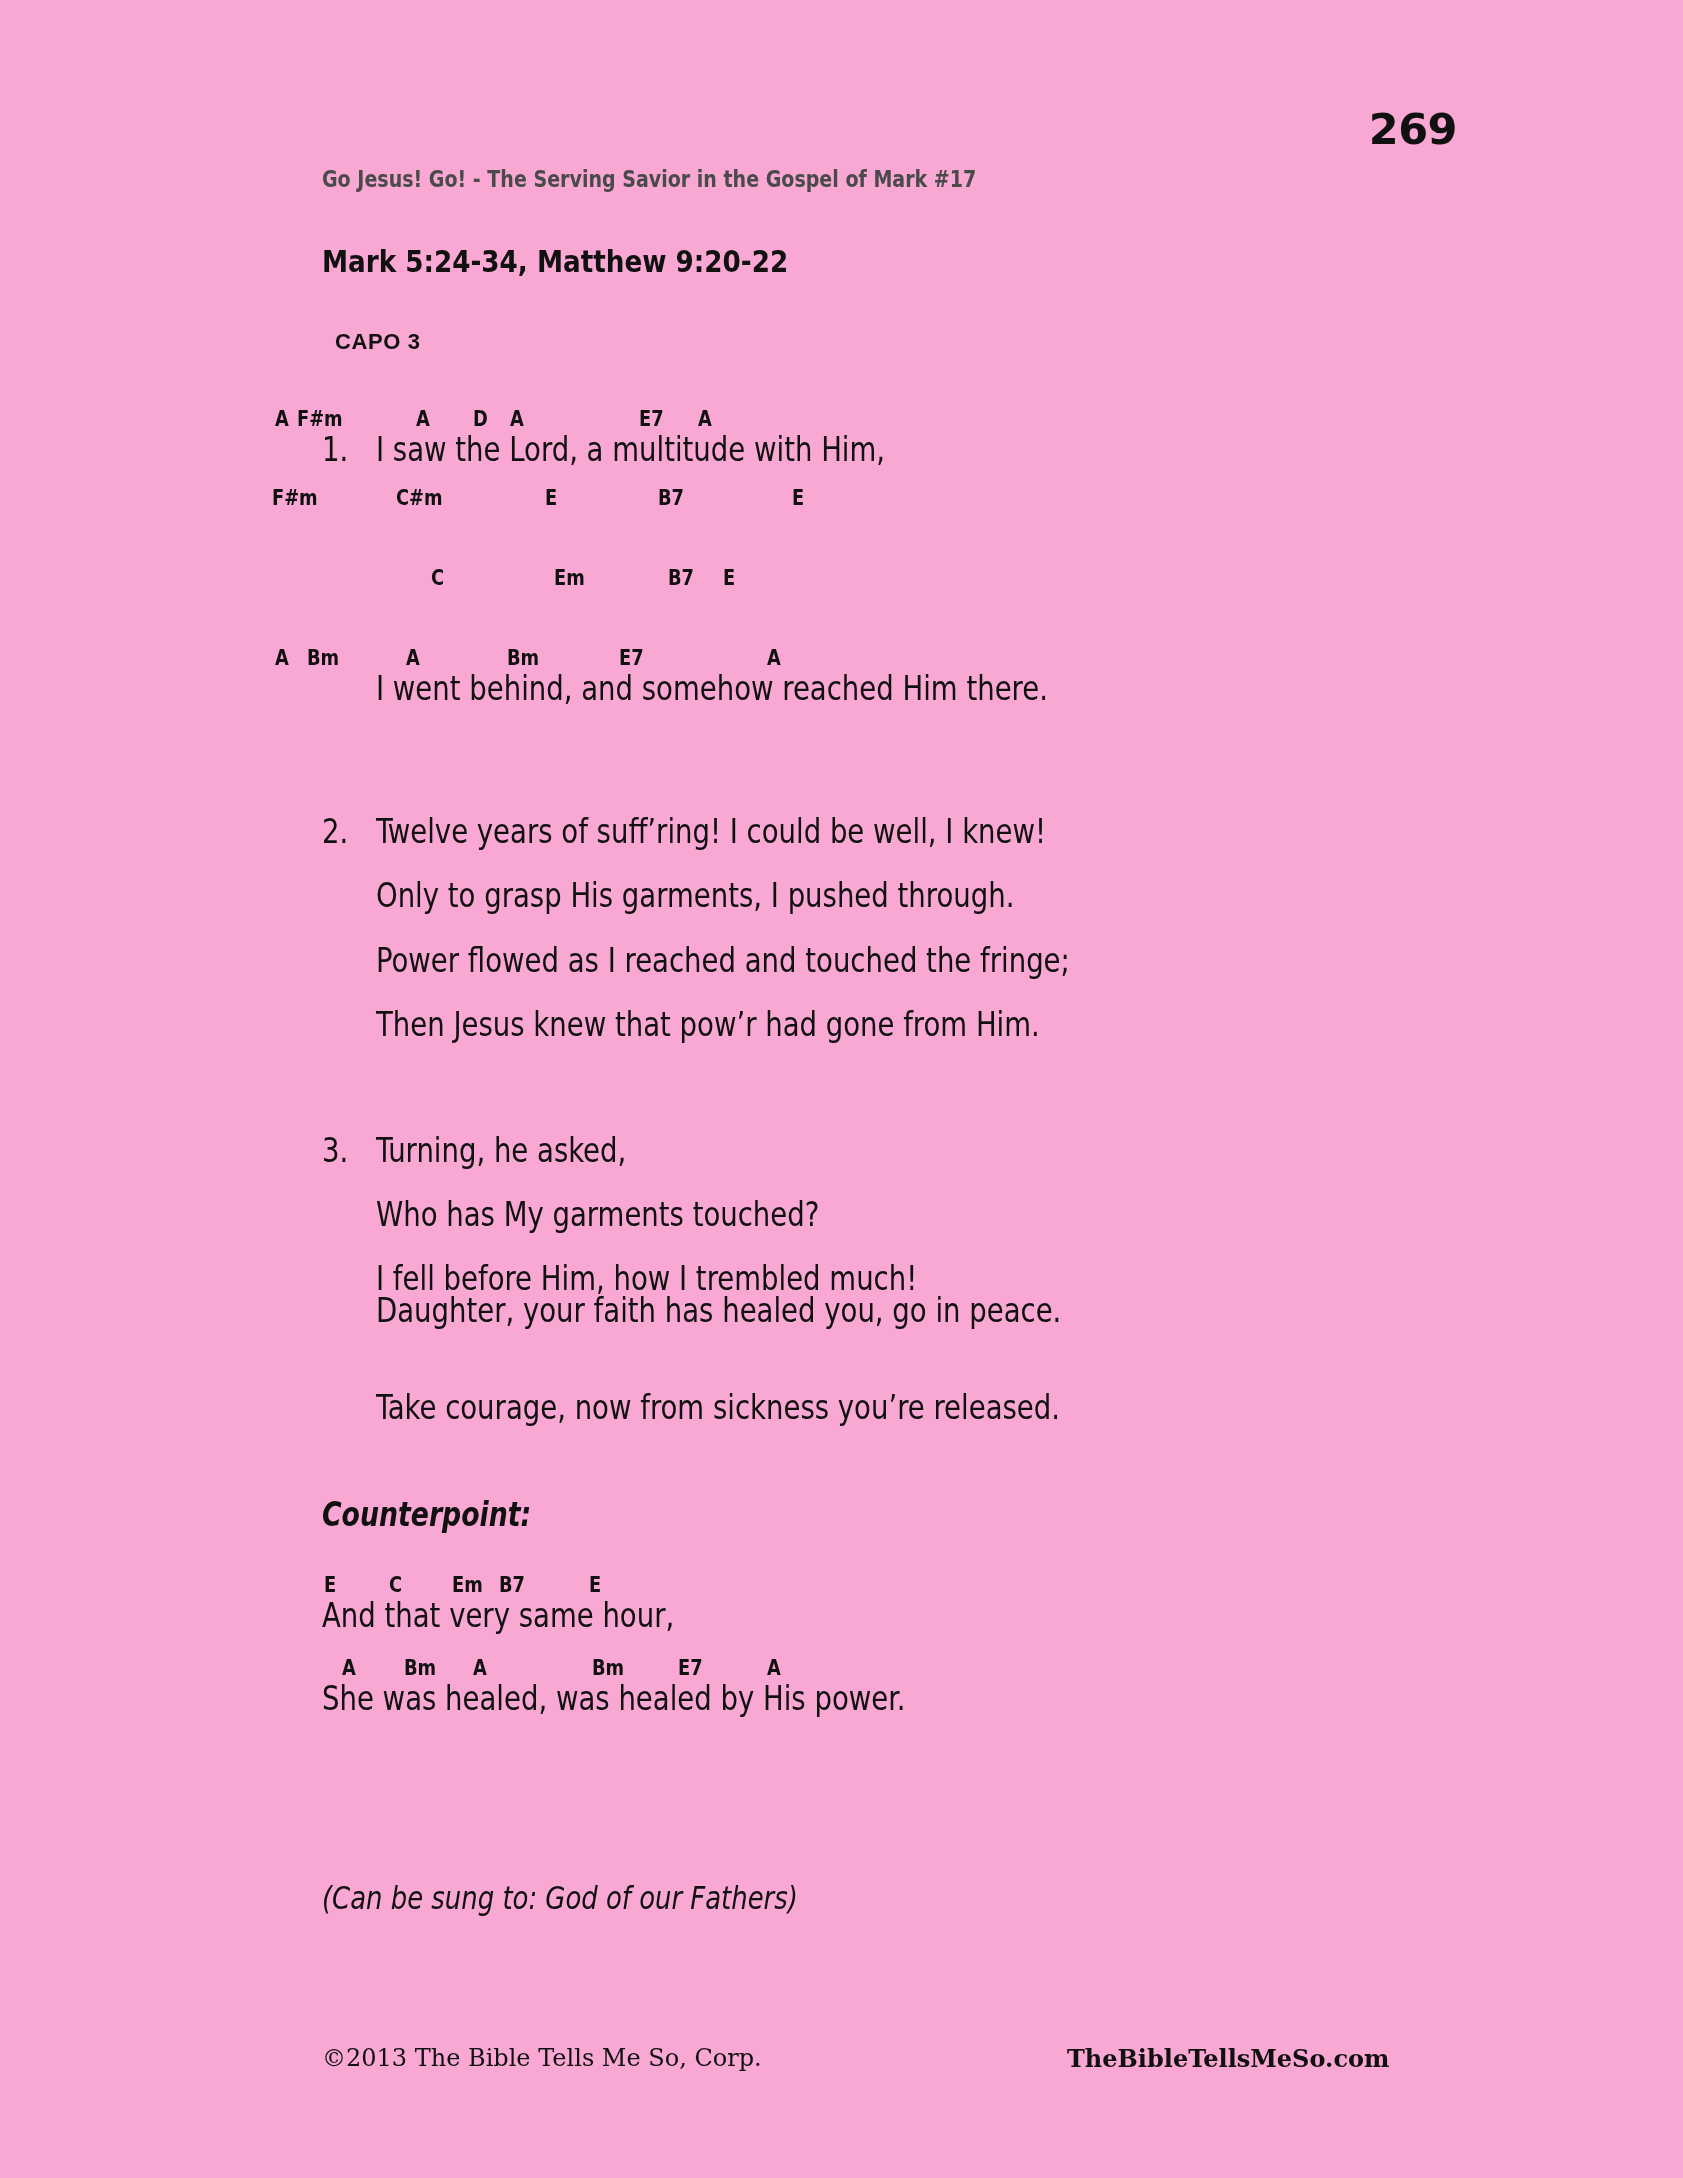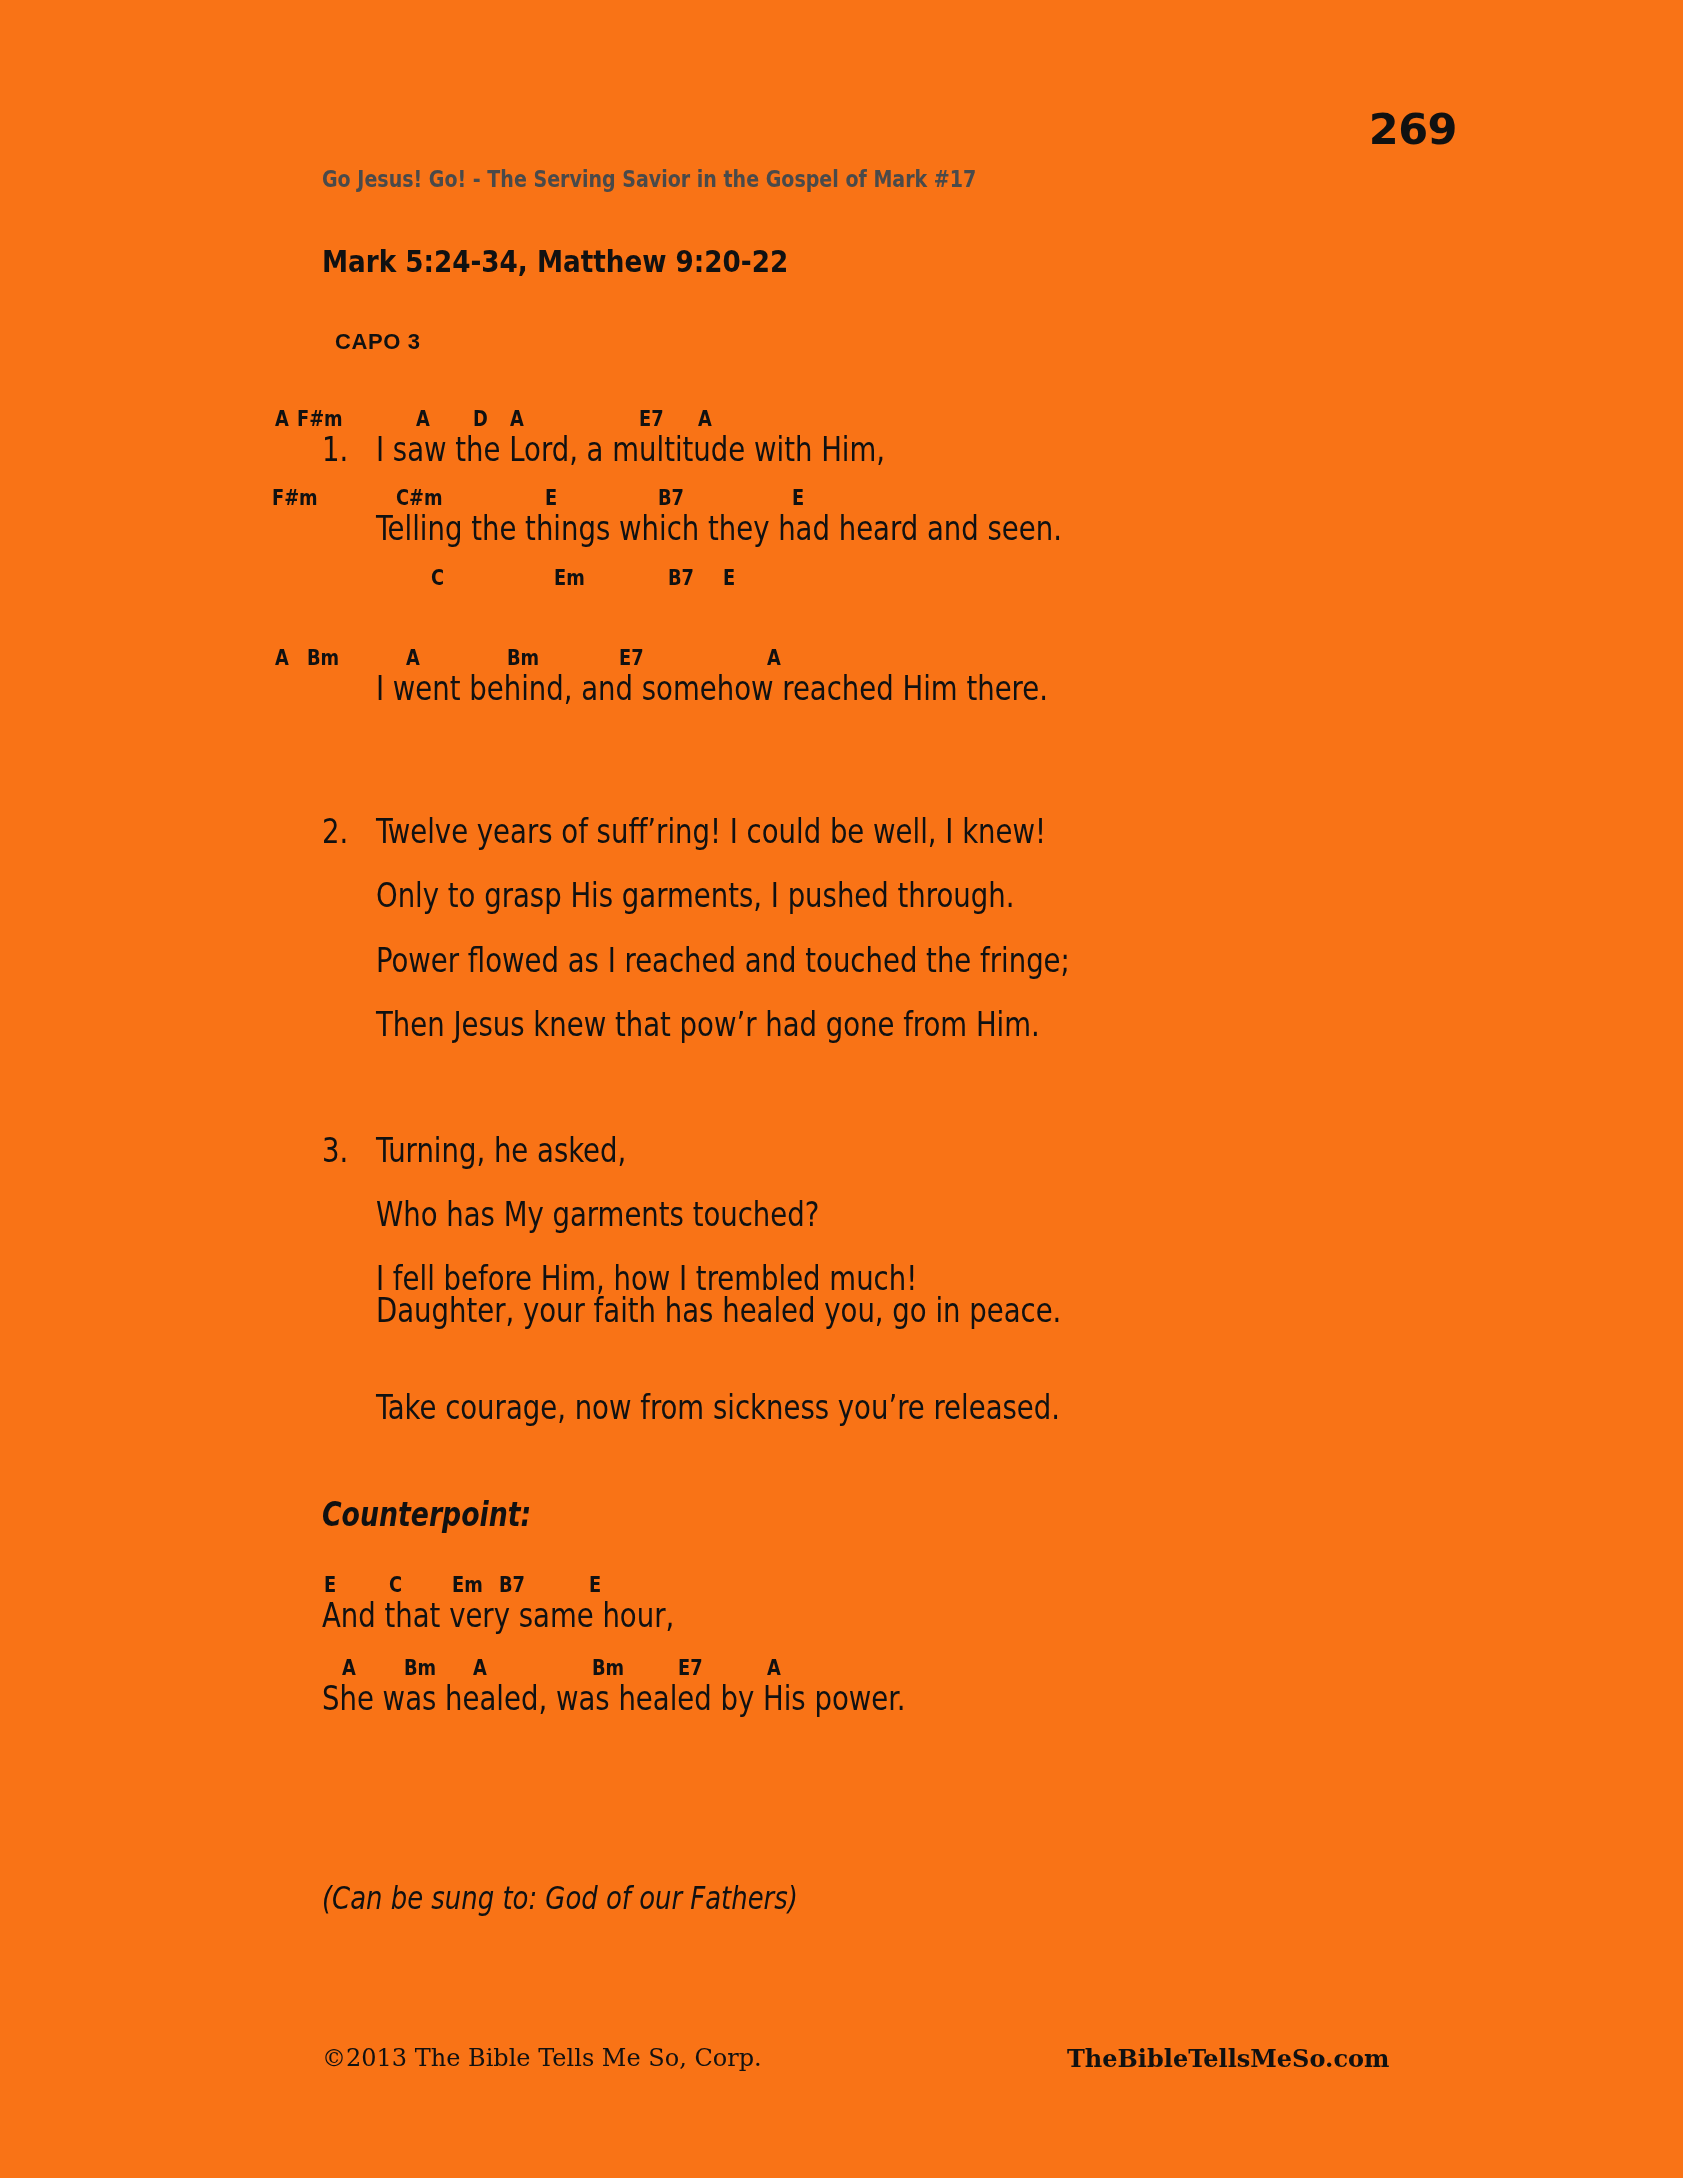--- a/index.html
+++ b/index.html
@@ -12,21 +12,21 @@
     height: 2178px;
     position: relative;
     font-family: "Liberation Sans", sans-serif;
     color: #1a1a1a;
     overflow: hidden;
   }
 
   .page {
     position: absolute;
     inset: 0;
-    background: #f97316;
+    background: #f9a8d4;
   }
 
   
   .page-number {
     position: absolute;
     top: 104px;
     right: 226px;
     font-size: 43px;
     font-weight: bold;
     letter-spacing: -0.5px;
@@ -215,23 +215,20 @@
         </div>
       </div>
       <div class="line-group" style="position: absolute; left: 0px; top: 485px; width: 1683px; height: 61px;">
         <div class="chord-row">
           <span class="chord" style="left: 272px;">F#m</span>
           <span class="chord" style="left: 396px;">C#m</span>
           <span class="chord" style="left: 545px;">E</span>
           <span class="chord" style="left: 658px;">B7</span>
           <span class="chord" style="left: 792px;">E</span>
         </div>
-        <div class="lyric-row" style="top: 22px;">
-          <span class="lyric">Telling the things which they had heard and seen.</span>
-        </div>
       </div>
       <div class="line-group" style="position: absolute; left: 0px; top: 565px; width: 1683px; height: 61px;">
         <div class="chord-row">
           <span class="chord" style="left: 431px;">C</span>
           <span class="chord" style="left: 554px;">Em</span>
           <span class="chord" style="left: 668px;">B7</span>
           <span class="chord" style="left: 723px;">E</span>
         </div>
       </div>
       <div class="line-group" style="position: absolute; left: 0px; top: 645px; width: 1683px; height: 61px;">

